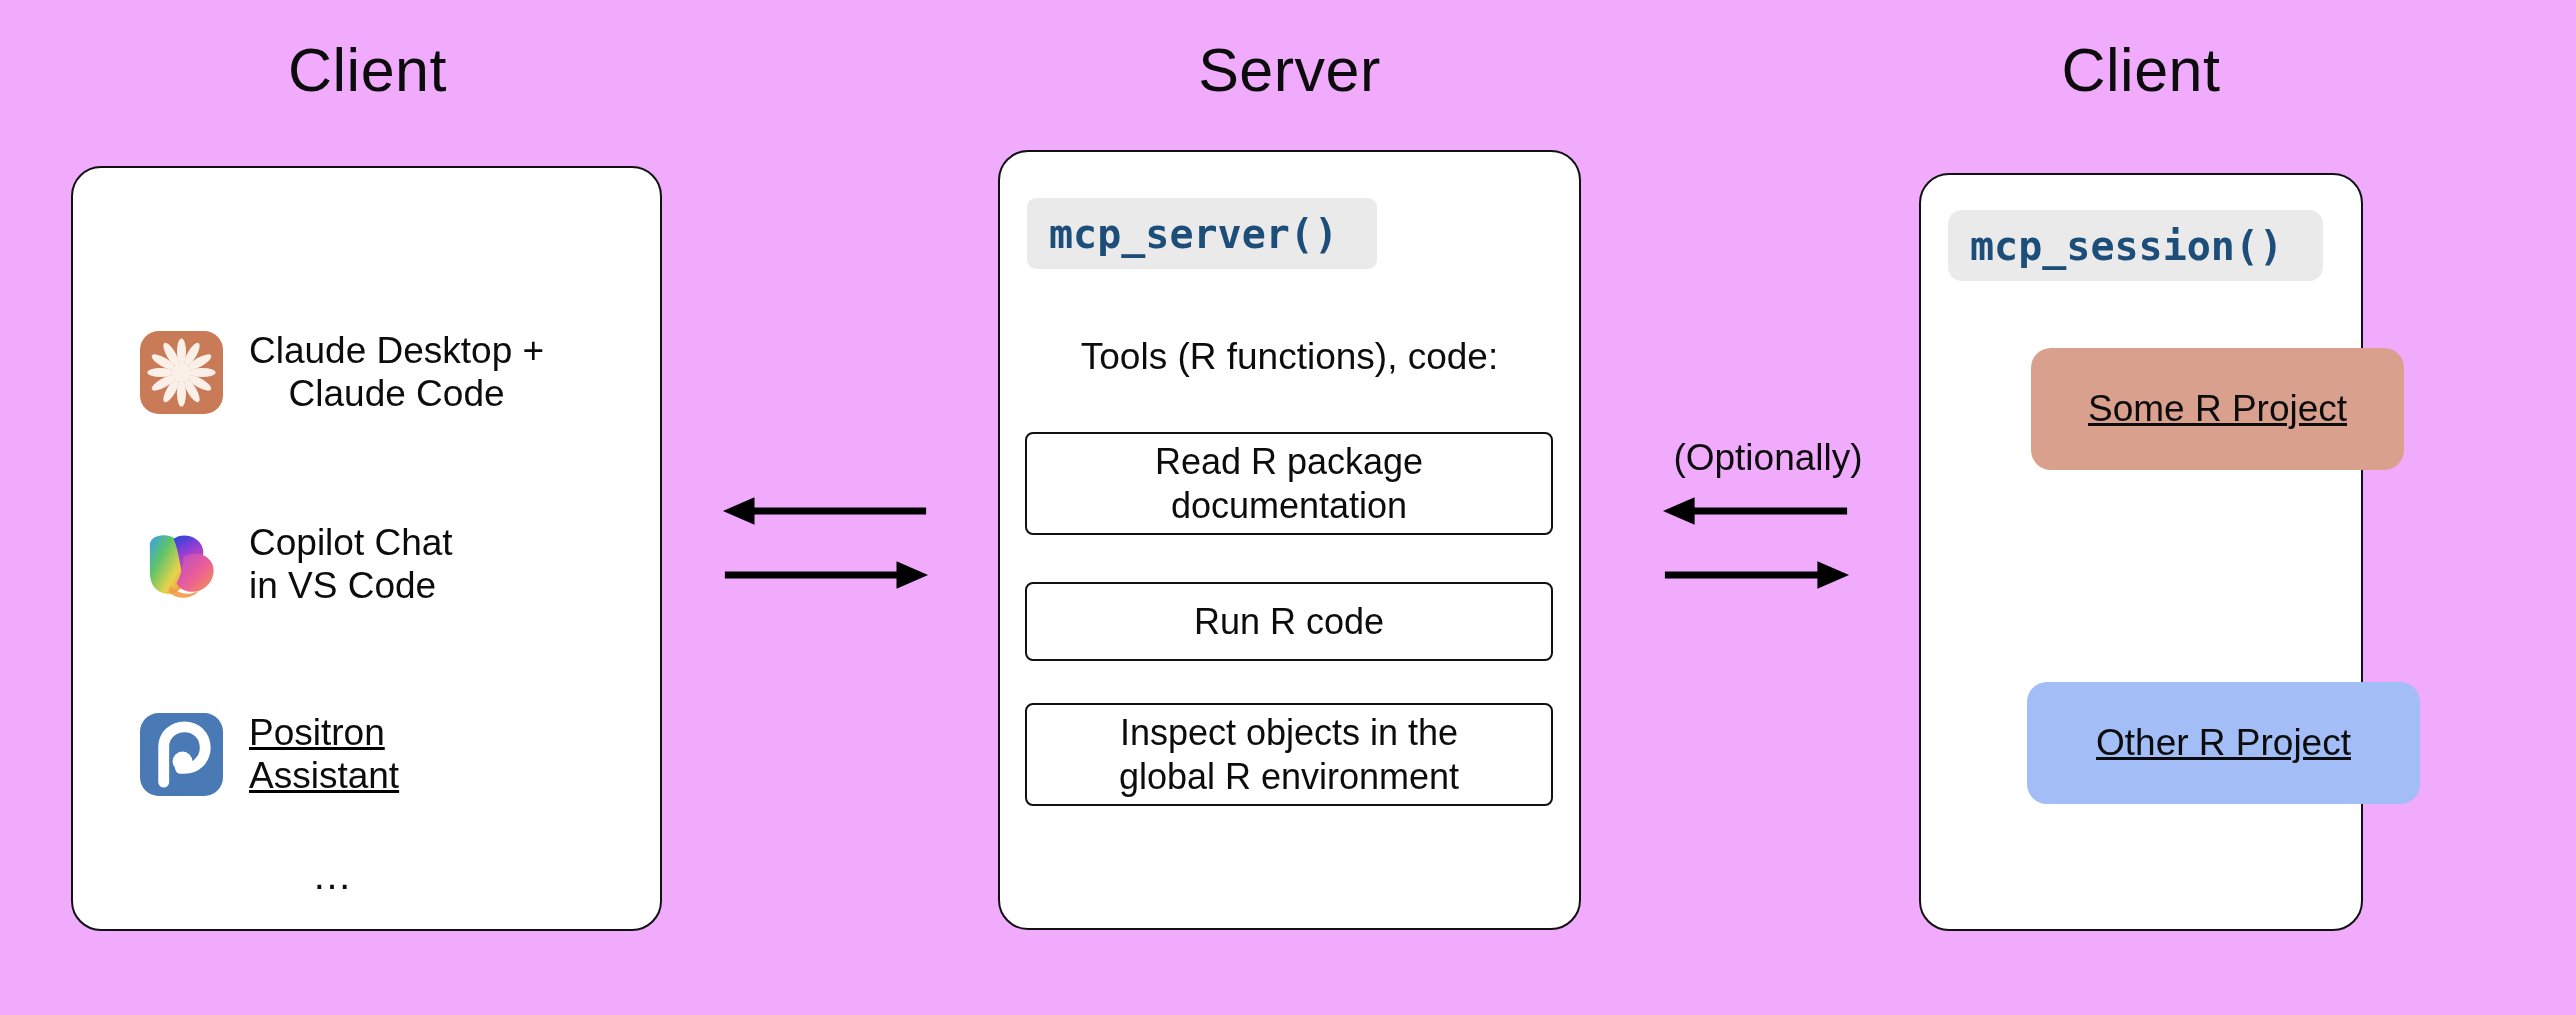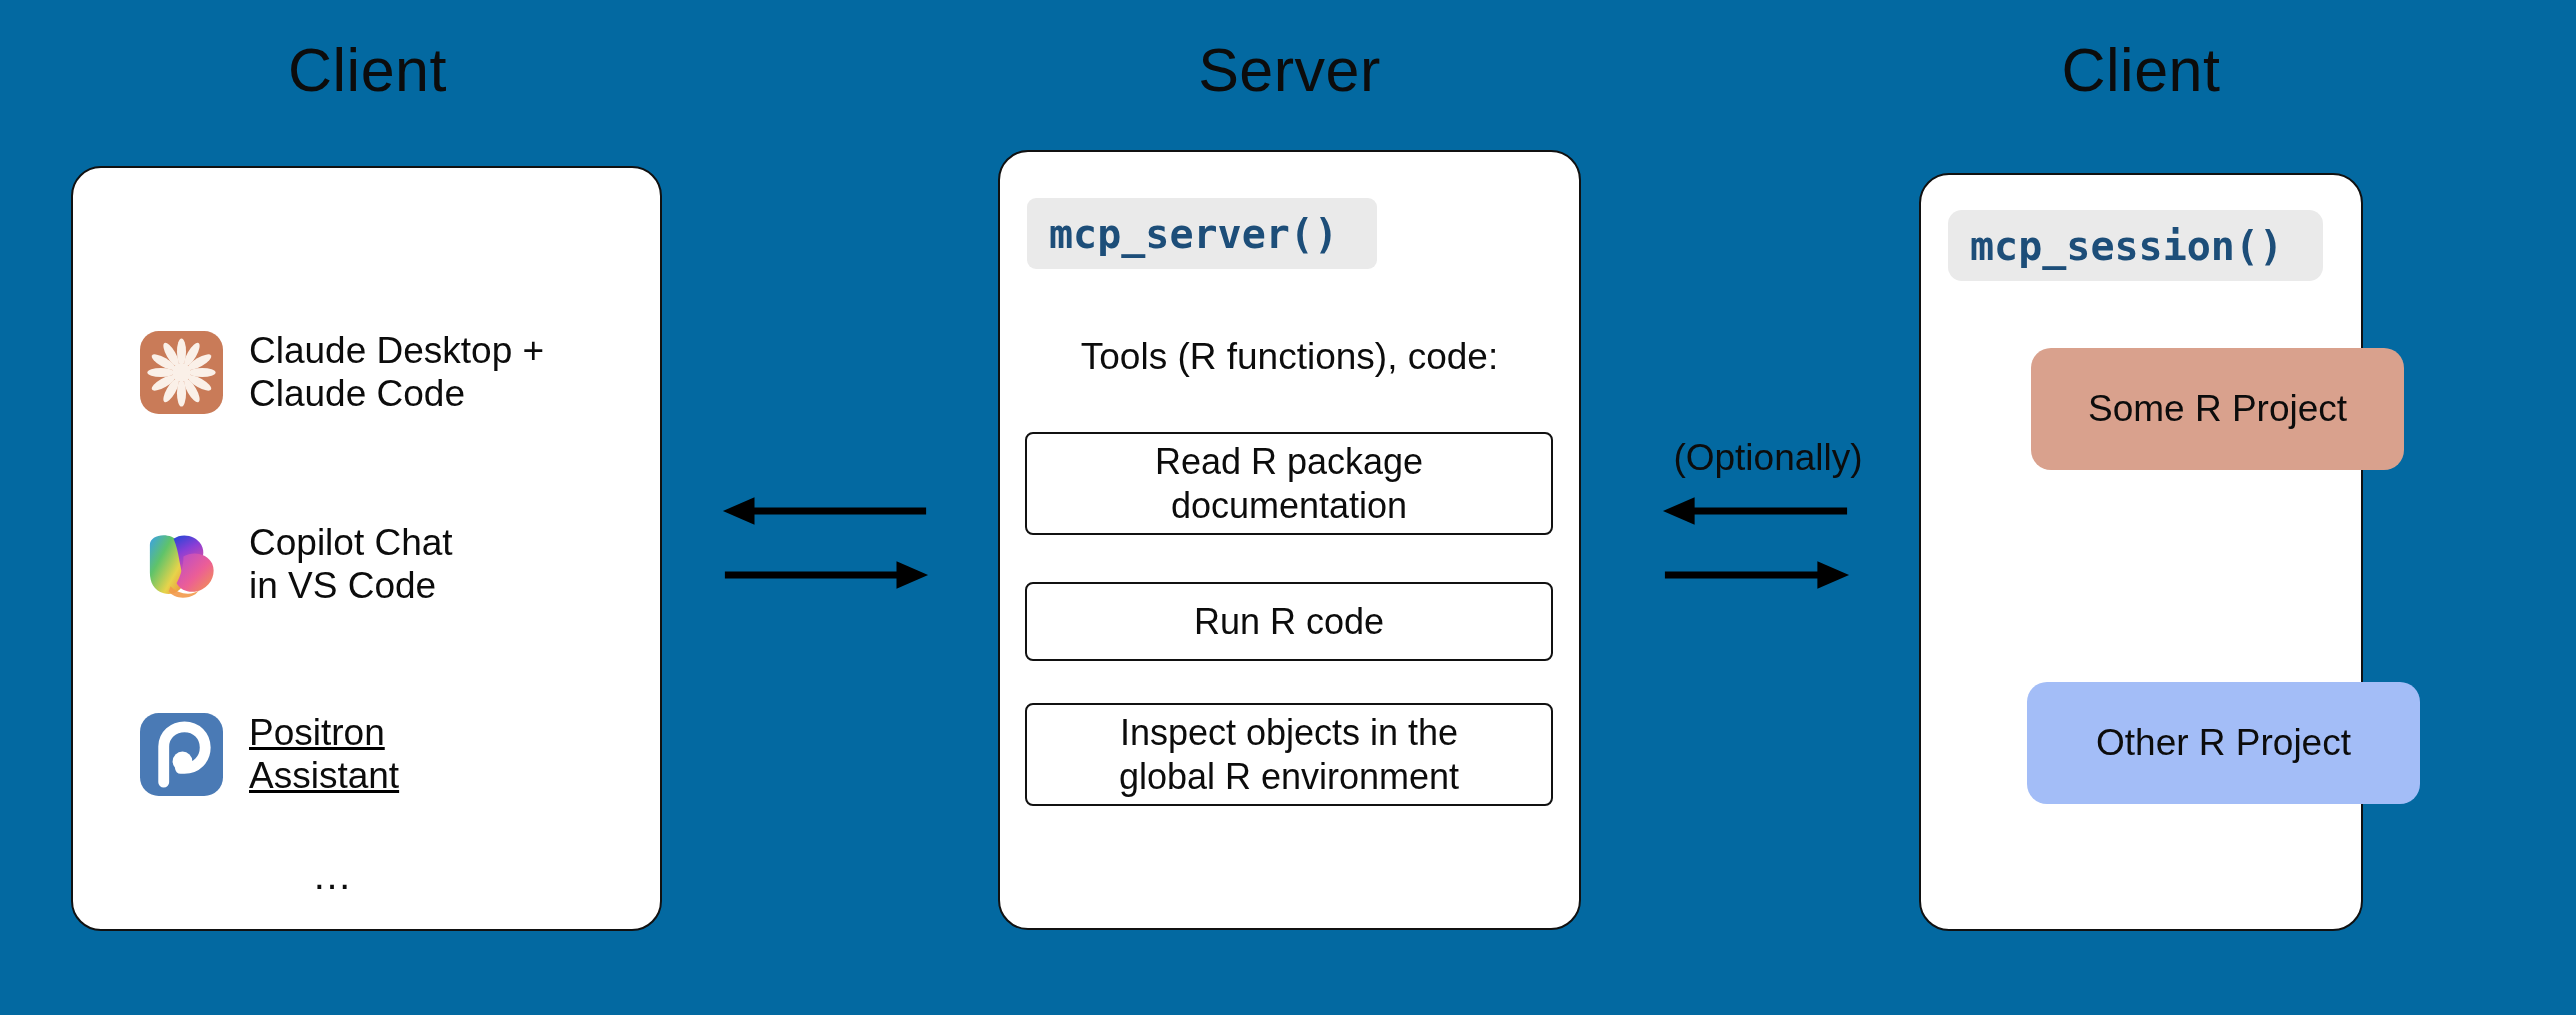--- a/index.html
+++ b/index.html
@@ -10,21 +10,21 @@
   }
   body {
     font-family: "Liberation Sans", sans-serif;
     color: #000000;
     -webkit-font-smoothing: antialiased;
   }
   #stage {
     position: relative;
     width: 2576px;
     height: 1015px;
-    background: #0369a1;
+    background: #f0abfc;
     overflow: hidden;
   }
 
   
   .col-title {
     position: absolute;
     text-align: center;
     font-size: 61px;
     font-weight: 400;
     letter-spacing: 0.5px;
@@ -126,20 +126,21 @@
     display: flex;
     align-items: center;
     justify-content: center;
     text-align: center;
   }
   .project-box span {
     font-size: 37px;
     color: #0c0c0c;
     line-height: 1.2;
     white-space: nowrap;
+    text-decoration: underline;
   }
 
   
   .arrow {
     position: absolute;
   }
   .arrow svg { display: block; }
 
   .optional-label {
     position: absolute;
@@ -156,21 +157,21 @@
 
   <div class="col-title" style="left:71px; top:40px; width:593px;">Client</div>
 
   <div class="col-title" style="left:998px; top:40px; width:583px;">Server</div>
 
   <div class="col-title" style="left:1919px; top:40px; width:444px;">Client</div>
 
   <div class="panel" style="left:71px; top:166px; width:591px; height:765px;">
   </div>
 
-  <div class="client-row" style="left:140px; top:329px;">
+  <div class="client-row" style="left:140px; top:329px;text-align:center;">
     <div class="app-icon">
       <svg viewBox="0 0 84 84" xmlns="http://www.w3.org/2000/svg">
         <rect x="0" y="0" width="84" height="84" rx="19" ry="19" fill="#c97b58"></rect>
         <g fill="#faf0e8" transform="translate(42,42)">
           <g>
             <ellipse cx="0" cy="-21" rx="4.6" ry="13.5"></ellipse>
             <ellipse cx="0" cy="-21" rx="4.6" ry="13.5" transform="rotate(30)"></ellipse>
             <ellipse cx="0" cy="-21" rx="4.6" ry="13.5" transform="rotate(60)"></ellipse>
             <ellipse cx="0" cy="-21" rx="4.6" ry="13.5" transform="rotate(90)"></ellipse>
             <ellipse cx="0" cy="-21" rx="4.6" ry="13.5" transform="rotate(120)"></ellipse>

